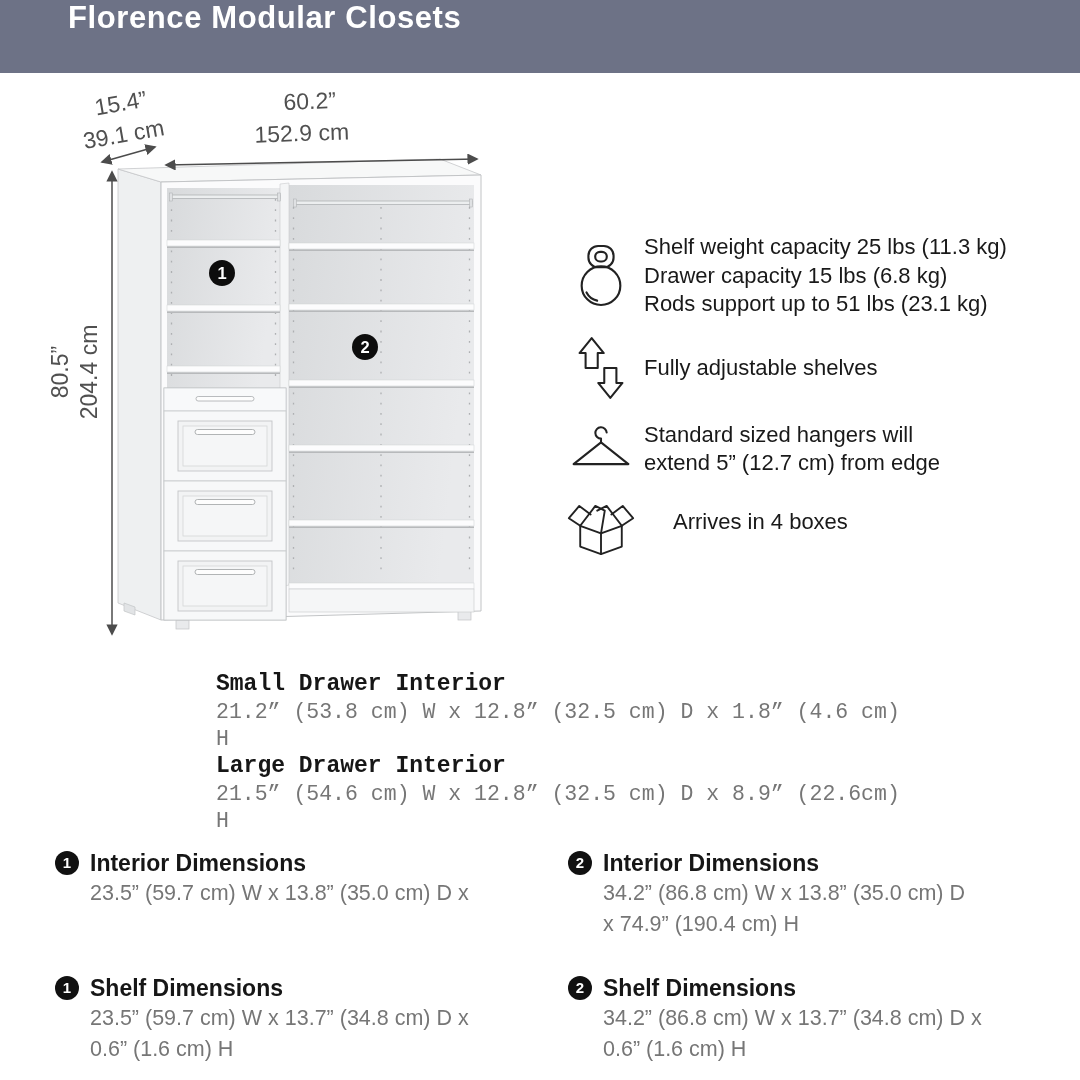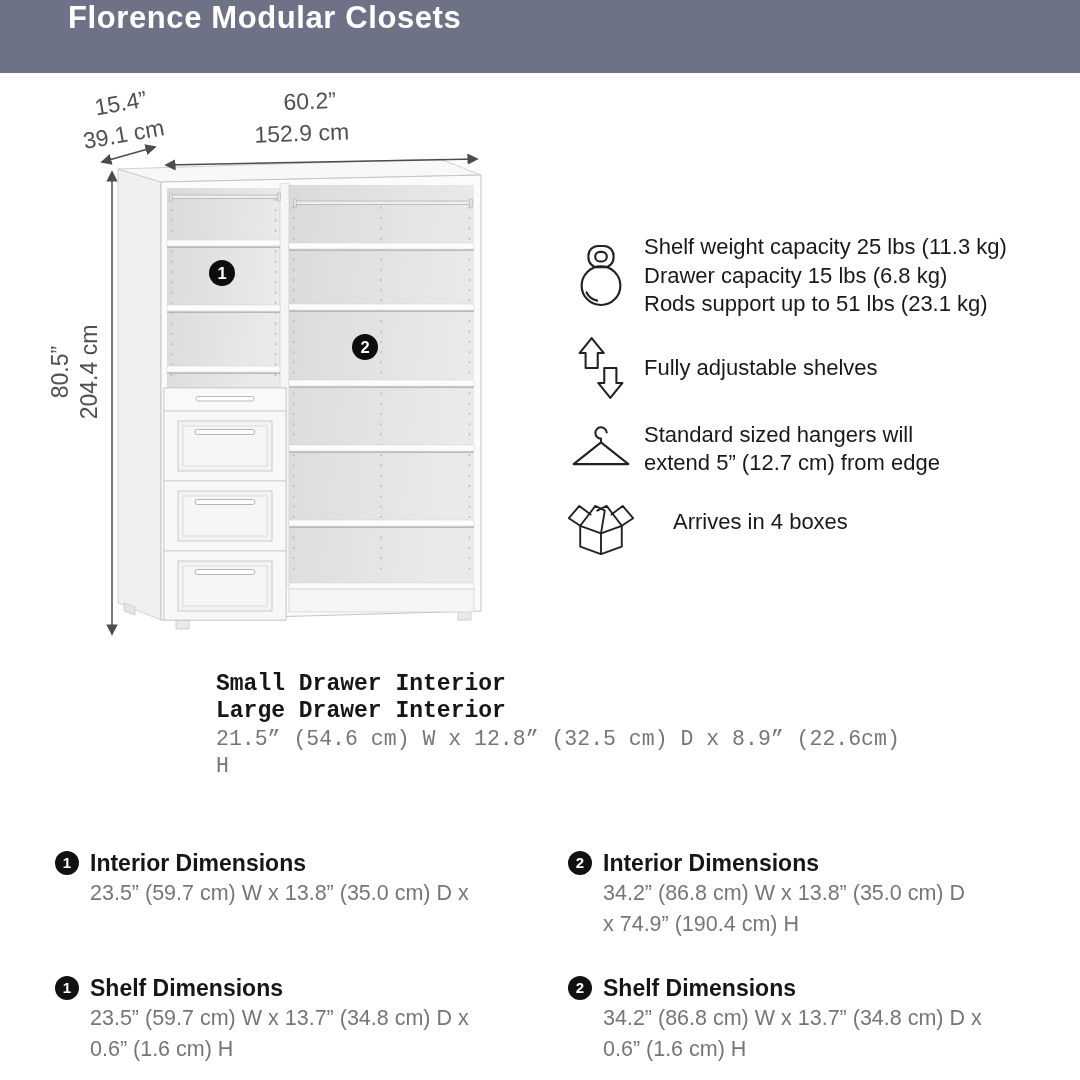--- a/index.html
+++ b/index.html
@@ -237,20 +237,21 @@
     </svg>
   </div>
   <div class="f-text">
     <div>Arrives in 4 boxes</div>
   </div>
 </div>
 
 <div class="abs dblock" style="top:671px;">
   <div>
     <div class="dtitle">Small Drawer Interior</div>
+    <div class="dline">21.2” (53.8 cm) W x 12.8” (32.5 cm) D x 1.8” (4.6 cm) H</div>
   </div>
   <div style="">
     <div class="dtitle">Large Drawer Interior</div>
     <div class="dline">21.5” (54.6 cm) W x 12.8” (32.5 cm) D x 8.9” (22.6cm) H</div>
   </div>
 </div>
 
 <div class="abs spec" style="left:55px;top:848px;">
   <div class="spec-head">
     <span class="badge">1</span>

